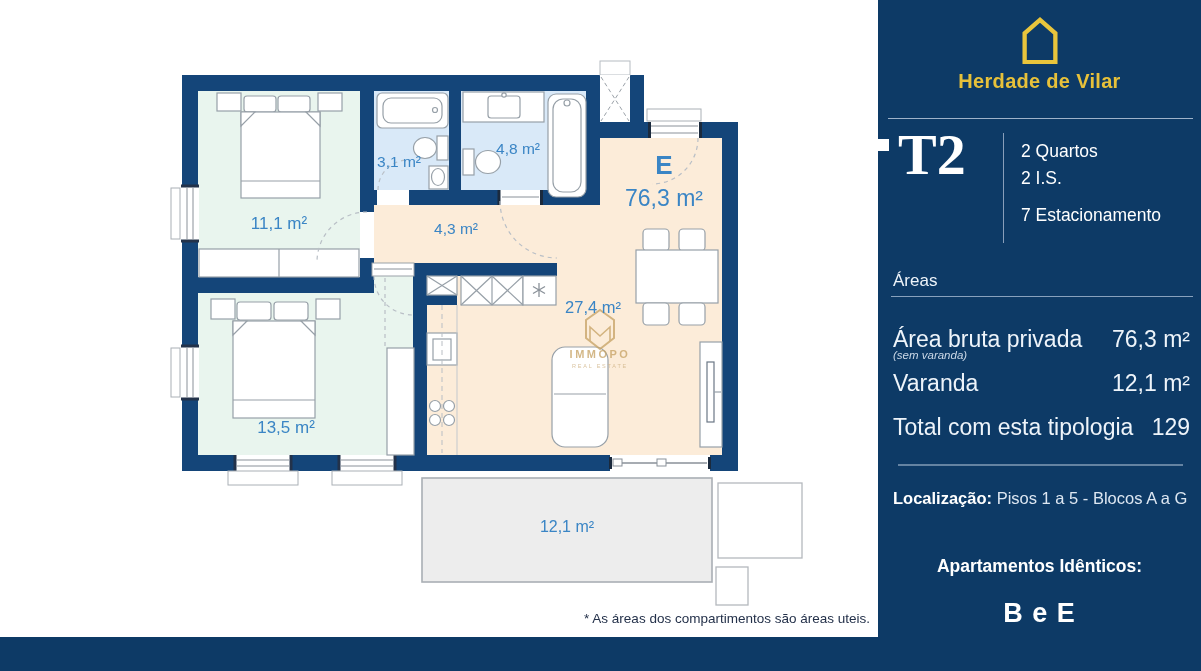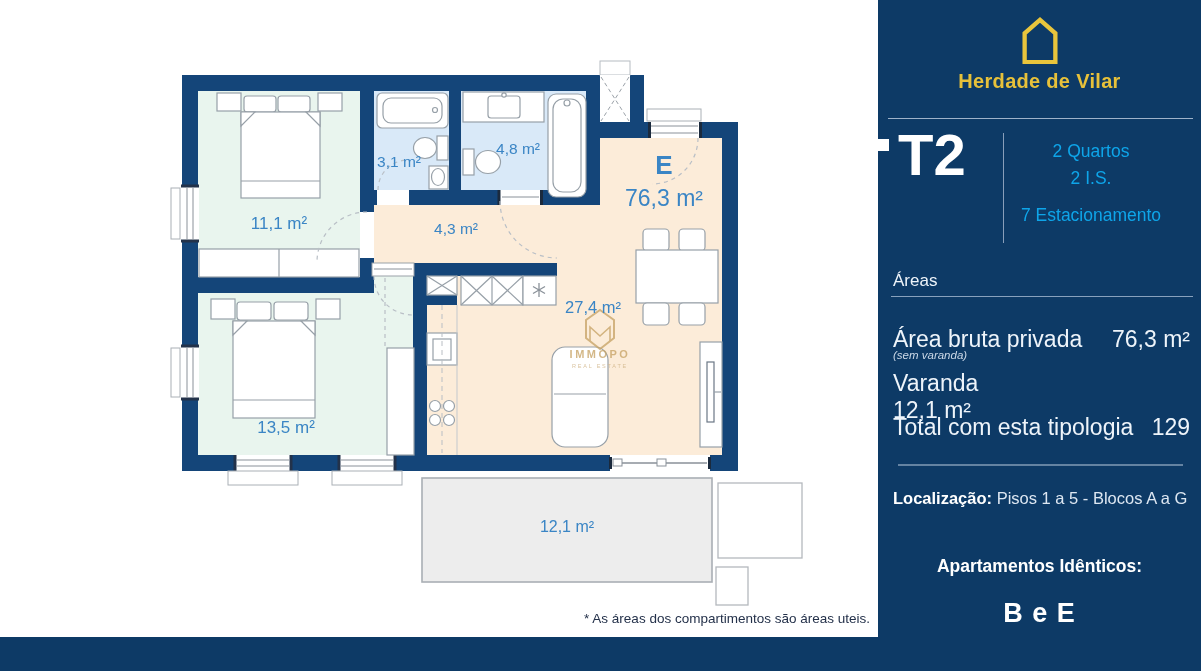--- a/index.html
+++ b/index.html
@@ -11,31 +11,31 @@
   
   #bottom-bar{position:absolute;left:0;top:637px;width:878px;height:34px;background:#0d3a66;}
   #footnote{position:absolute;top:611px;right:331px;font-size:13.5px;color:#24314a;}
   
   #panel{position:absolute;left:878px;top:0;width:323px;height:671px;background:#0d3a66;color:#eef4fa;}
   #panel-notch{position:absolute;left:0;top:139px;width:11px;height:12px;background:#ffffff;}
   #brand{position:absolute;left:0;top:16px;width:100%;text-align:center;}
   #brand svg{display:block;margin:0 auto;}
   #brand-name{margin-top:6px;font-size:20px;font-weight:700;color:#e7c13a;letter-spacing:.3px;}
   .hline1{position:absolute;left:10px;right:8px;top:118px;border-top:1.4px solid rgba(185,200,218,.85);}
-  #unit-type{position:absolute;left:20px;top:126px;font-family:Liberation Sans, sans-serif;
+  #unit-type{position:absolute;left:20px;top:126px;font-family:Liberation Serif, serif;
              font-weight:700;font-size:58px;line-height:1;color:#ffffff;text-align:right;}
   #unit-vline{position:absolute;left:125px;top:133px;height:110px;border-left:1.2px solid rgba(150,170,195,.9);}
-  #features{position:absolute;left:143px;top:141px;font-size:17.5px;color:#0ea5e9;text-align:center;}
+  #features{position:absolute;left:143px;top:141px;font-size:17.5px;color:#ffffff;}
   #features .feat{margin-bottom:6px;}
   #features .feat-last{margin-top:16px;}
   #areas-head{position:absolute;left:15px;top:271px;font-size:17px;}
   .hline2{position:absolute;left:13px;right:8px;top:296px;border-top:1.4px solid rgba(150,173,199,.9);}
   .arow{position:absolute;left:15px;right:11px;display:flex;justify-content:space-between;font-size:23px;}
   #arow-0{top:326px;} #arow-note{position:absolute;left:15px;top:349px;font-size:11.5px;font-style:italic;color:#ccd9e8;}
-  #arow-1{top:370px;flex-direction:column;} #arow-2{top:414px;text-align:right;}
+  #arow-1{top:370px;} #arow-2{top:414px;text-align:right;}
   .hline3{position:absolute;left:20px;right:18px;top:464px;border-top:2px solid rgba(173,192,212,.55);}
   #loc{position:absolute;left:15px;top:489px;font-size:16.5px;color:#dde7f2;}
   #loc b{color:#ffffff;}
   #ident-head{position:absolute;left:0;top:556px;width:100%;text-align:center;font-size:17.5px;font-weight:700;color:#ffffff;}
   #ident-val{position:absolute;left:0;top:598px;width:100%;text-align:center;font-size:27px;font-weight:700;
              letter-spacing:1px;color:#ffffff;}
 </style>
 </head>
 <body>
 

